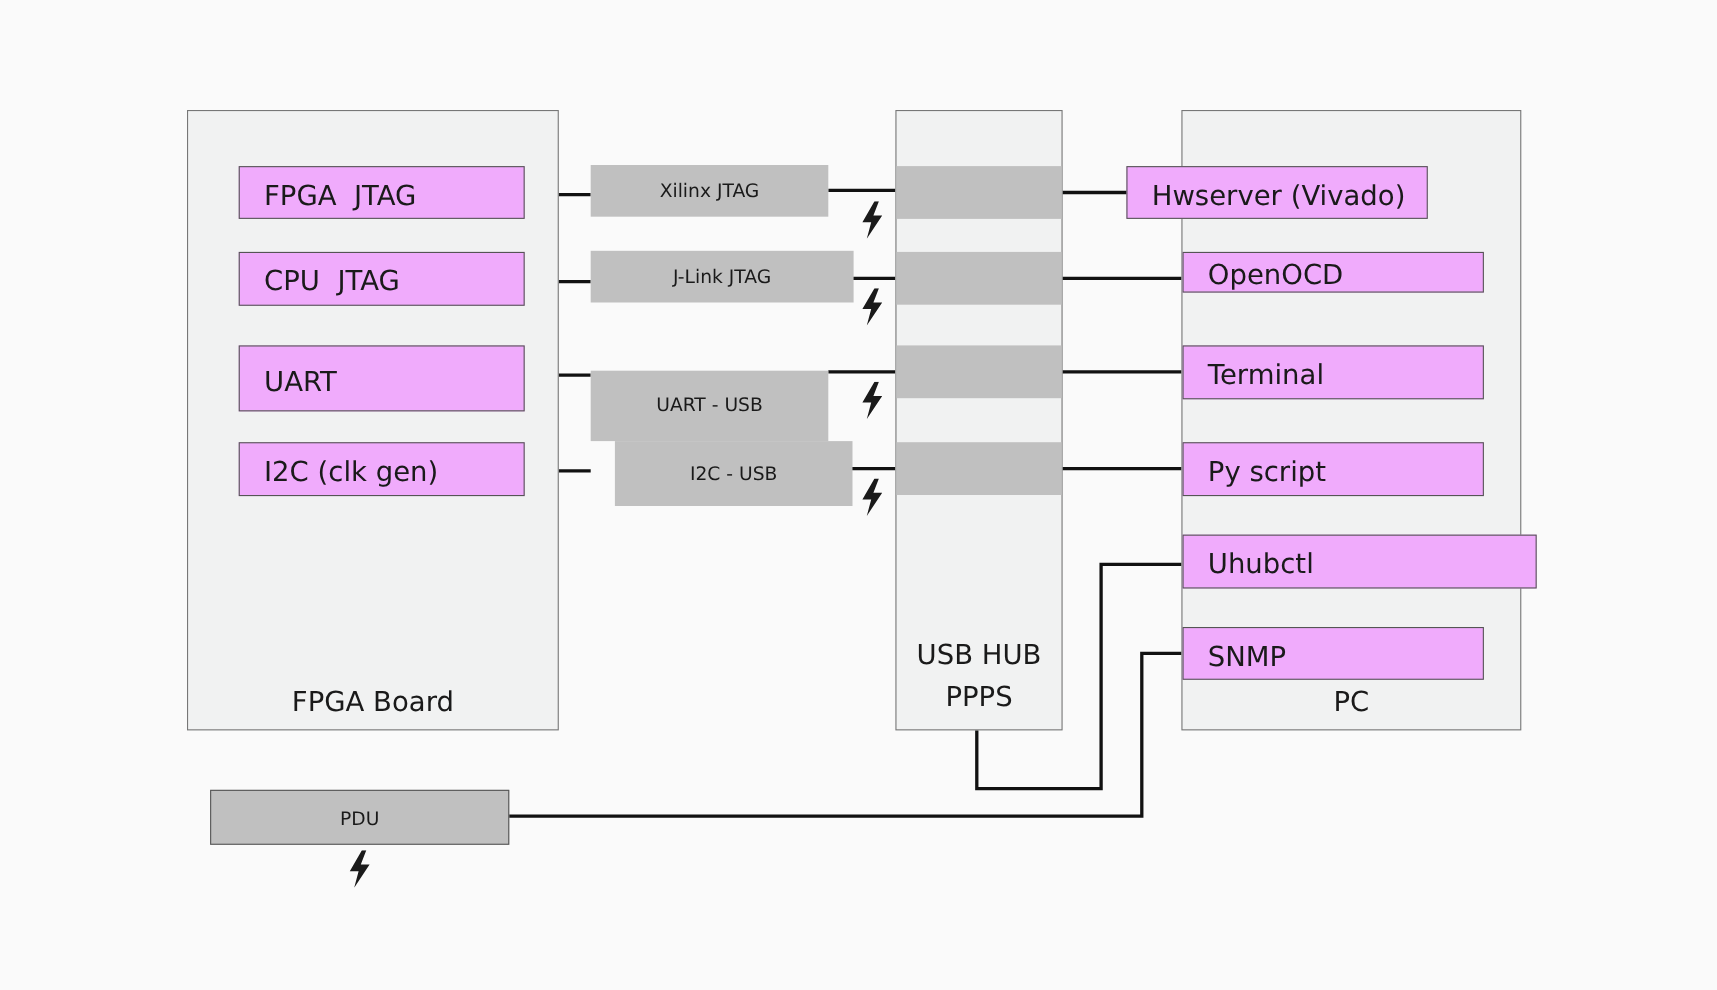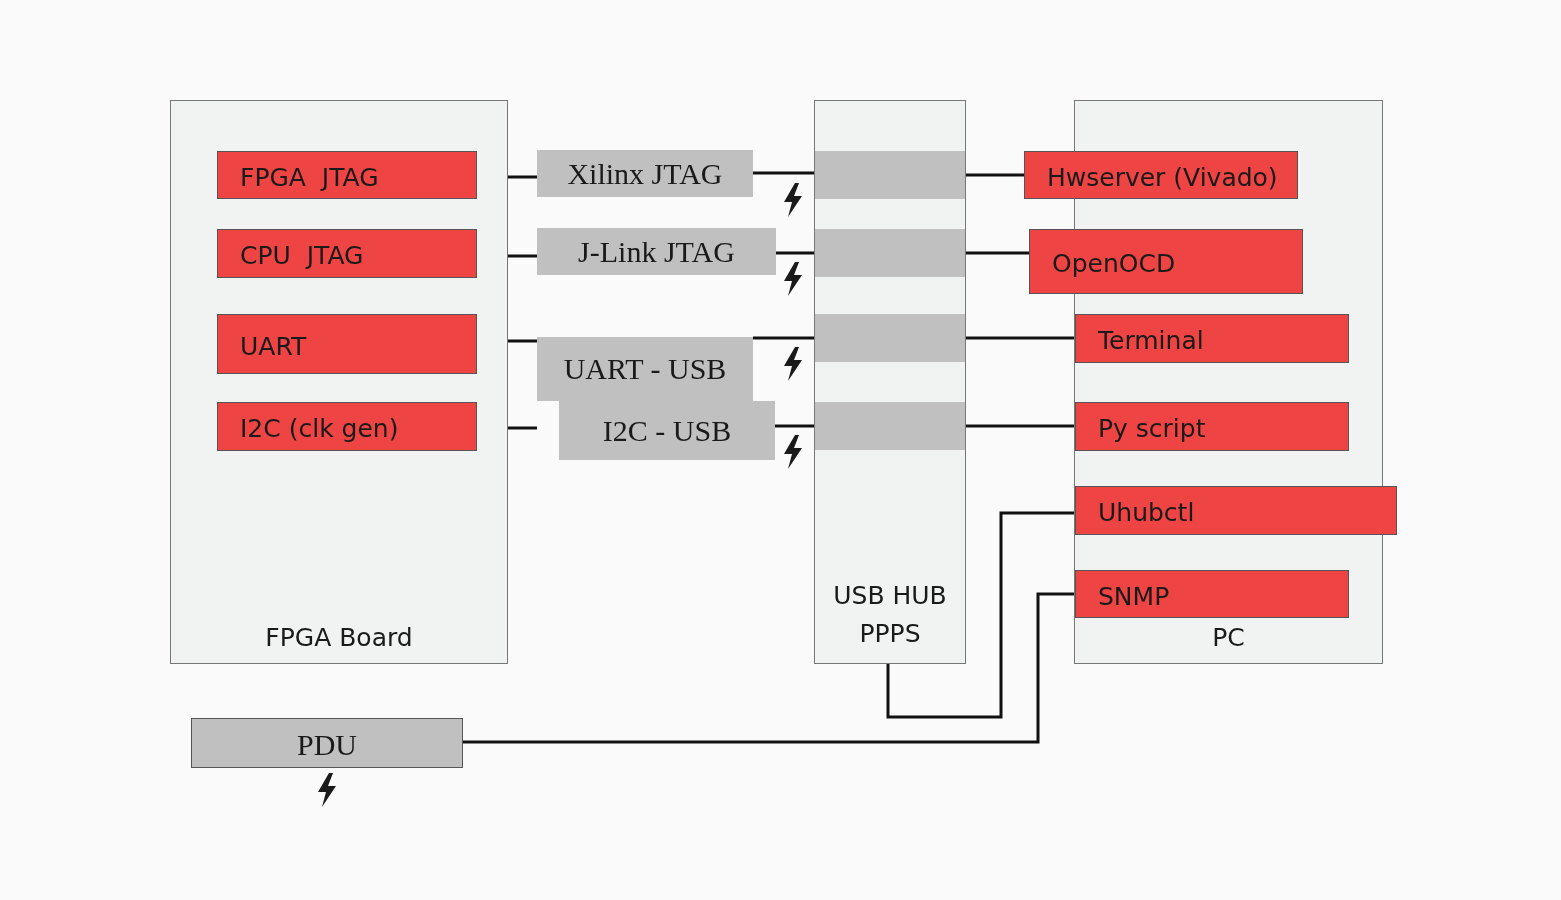--- a/index.html
+++ b/index.html
@@ -1,21 +1,21 @@
 <!DOCTYPE html>
 <html><head>
 <meta charset="utf-8">
 <style>
   html, body { margin:0; padding:0; }
   body { width:1561px; height:900px; background:#fafafa; position:relative; overflow:hidden;
          font-family:"DejaVu Sans", sans-serif; color:#1a1a1a; }
   .abs { position:absolute; box-sizing:border-box; }
   .container { background:#f1f2f2; border:1.5px solid #777;padding-left:42px; }
-  .port { background:#ef4444; border:1.5px solid #555; font-size:25px; display:flex; align-items:center; padding-left:22px; padding-top:4px; }
-  .adapter { background:#c0c0c0; font-size:30px; display:flex; align-items:center; justify-content:center;font-family:Liberation Serif, serif; }
+  .port { background:#f0abfc; border:1.5px solid #555; font-size:25px; display:flex; align-items:center; padding-left:22px; padding-top:4px; }
+  .adapter { background:#c0c0c0; font-size:17px; display:flex; align-items:center; justify-content:center; }
   .hubslot { background:#c0c0c0; }
   .clabel { font-size:25px; text-align:center; width:100%; }
   svg.wires { position:absolute; left:0; top:0; }
   .bolt { position:absolute; width:22px; height:34px; }
 </style>
 </head>
 <body>
 
 <svg class="wires" width="1561" height="900">
   <g stroke="#111" stroke-width="3" fill="none">
@@ -71,19 +71,19 @@
 </div>
 <div class="abs hubslot" style="left:815px;top:151px;width:150px;height:48px;"></div>
 <div class="abs hubslot" style="left:815px;top:229px;width:150px;height:48px;"></div>
 <div class="abs hubslot" style="left:815px;top:314px;width:150px;height:48px;"></div>
 <div class="abs hubslot" style="left:815px;top:402px;width:150px;height:48px;"></div>
 
 <div class="abs container" style="left:1074px;top:100px;width:309px;height:564px;">
   <div class="abs clabel" style="left:0;top:522px;">PC</div>
 </div>
 <div class="abs port" style="left:1024px;top:151px;width:274px;height:48px;">Hwserver (Vivado)</div>
-<div class="abs port" style="left:1029px;top:229px;width:274px;height:65px;">OpenOCD</div>
+<div class="abs port" style="left:1075px;top:229px;width:274px;height:37px;">OpenOCD</div>
 <div class="abs port" style="left:1075px;top:314px;width:274px;height:49px;">Terminal</div>
 <div class="abs port" style="left:1075px;top:402px;width:274px;height:49px;">Py script</div>
 <div class="abs port" style="left:1075px;top:486px;width:322px;height:49px;">Uhubctl</div>
 <div class="abs port" style="left:1075px;top:570px;width:274px;height:48px;">SNMP</div>
 
 <div class="abs adapter" style="left:191px;top:718px;width:272px;height:50px;border:1.5px solid #555;padding-top:4px;">PDU</div>
 
 </body></html>

